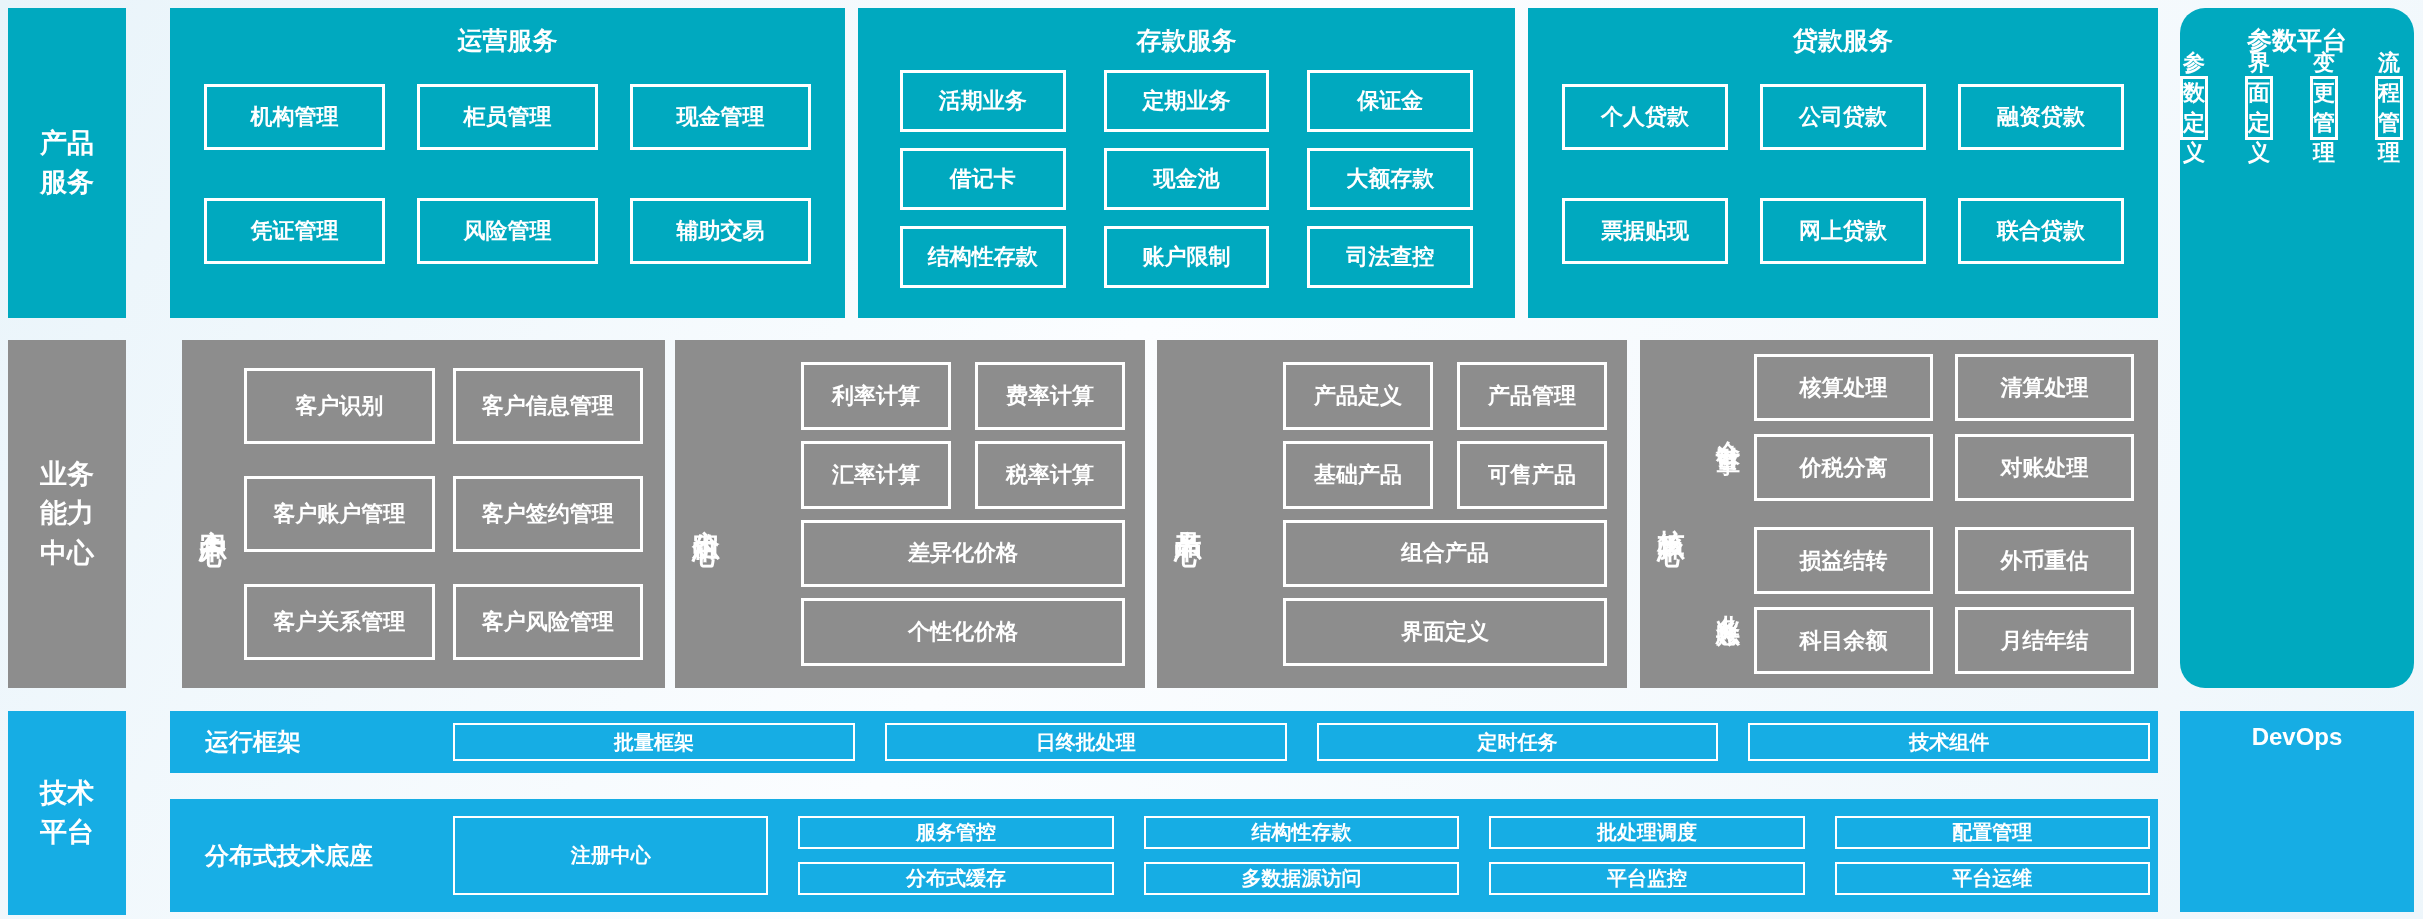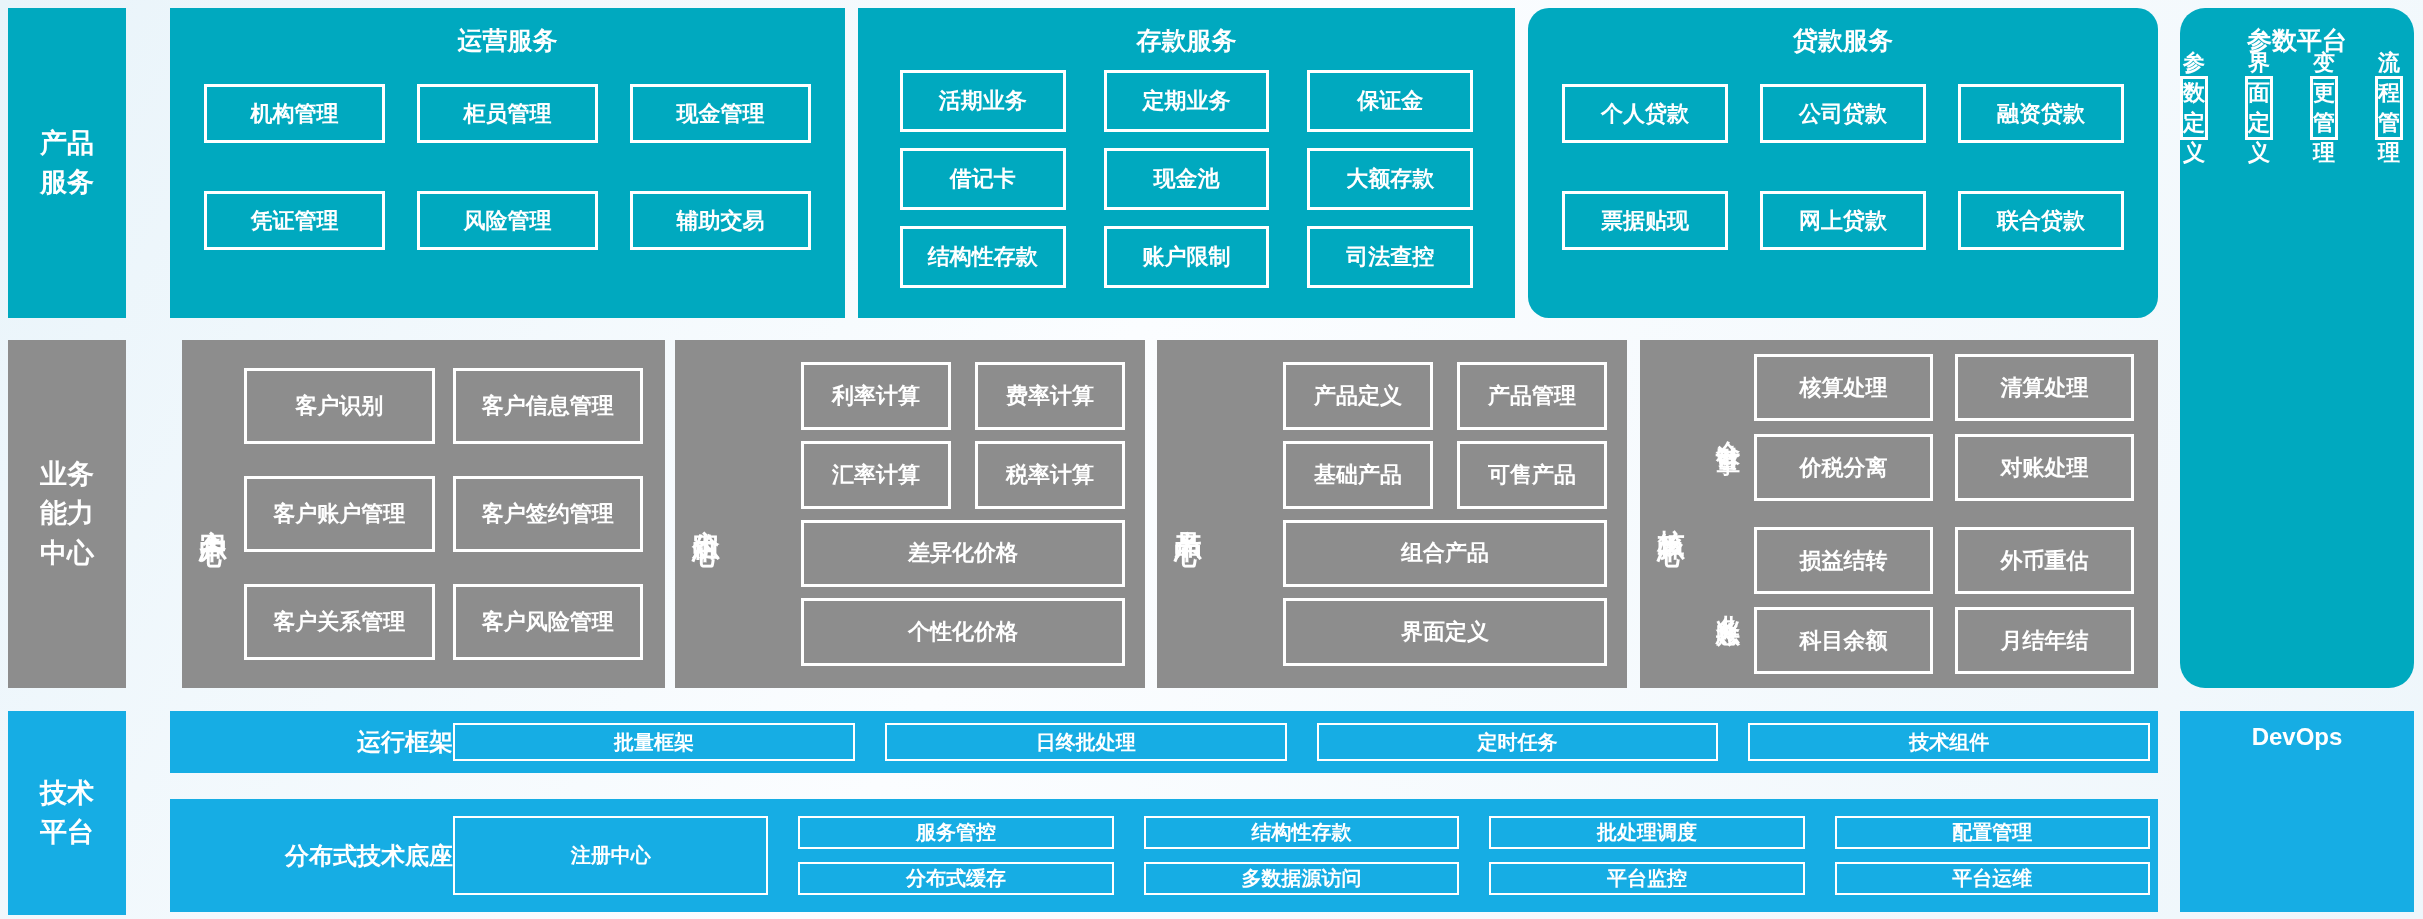--- a/index.html
+++ b/index.html
@@ -32,21 +32,21 @@
   }
   .box {
     border:3px solid #ffffff;
     display:flex; align-items:center; justify-content:center;
     font-size:22px; font-weight:bold; color:#ffffff;
     box-sizing:border-box; text-align:center;
   }
 
   
   .grid-3x2 { display:grid; grid-template-columns:repeat(3,1fr); column-gap:32px; row-gap:48px; padding:20px 34px 0; }
-  .grid-3x2 .box { height:59px; }
+  .grid-3x2 .box { height:66px; }
   .grid-3x3 { display:grid; grid-template-columns:repeat(3,1fr); column-gap:38px; row-gap:16px; padding:6px 42px 0; }
   .grid-3x3 .box { height:62px; }
 
   
   .param-stack { display:flex; flex-direction:row; align-items:flex-end; gap:37px; padding-top:12px; }
   .param-stack .box { width:182px; height:64px; }
 
   
   .center-sec { display:flex; }
   .v-label {
@@ -61,21 +61,21 @@
   .cust-grid { flex:1; display:grid; grid-template-columns:repeat(2,1fr); column-gap:18px; row-gap:32px; margin:28px 22px 28px 0; }
   .pp-grid   { flex:1; display:grid; grid-template-columns:repeat(2,1fr); gap:11px 24px; margin:22px 20px;padding-left:44px; }
   .pp-grid .wide { grid-column:1 / -1; }
 
   .acct-body { flex:1; display:flex; flex-direction:column; gap:26px; margin:14px 24px 14px 0; }
   .acct-group { flex:1; display:flex; }
   .acct-grid { flex:1; display:grid; grid-template-columns:repeat(2,1fr); gap:13px 22px; }
 
   
   .strip { display:flex; align-items:center; }
-  .strip-label { flex:none; width:283px; padding-left:35px; box-sizing:border-box; font-size:24px; font-weight:bold;text-align:right; }
+  .strip-label { flex:none; width:283px; padding-left:35px; box-sizing:border-box; font-size:24px; font-weight:bold; }
   .strip-slots { flex:1; display:flex; gap:30px; padding-right:8px; align-items:center; }
   .slot { flex:1; }
   .strip .box { border-width:2px; font-size:20px; }
   .slot .box { height:38px; }
   .slot.tall .box { height:79px; }
   .slot.pair { display:flex; flex-direction:column; gap:13px; justify-content:center; }
   .slot.pair .box { height:33px; }
 
   .devops-stack { display:flex; flex-direction:column; align-items:center; gap:11px; }
   .devops-title { font-size:24px; font-weight:bold; text-align:center; padding:12px 0 8px; }
@@ -122,21 +122,21 @@
       <div class="box">保证金</div>
       <div class="box">借记卡</div>
       <div class="box">现金池</div>
       <div class="box">大额存款</div>
       <div class="box">结构性存款</div>
       <div class="box">账户限制</div>
       <div class="box">司法查控</div>
     </div>
   </div>
 
-  <div class="band teal" style="left:1528px; top:8px; width:630px; height:310px;border-radius:21px;">
+  <div class="band teal" style="left:1528px; top:8px; width:630px; height:310px;">
     <div class="sec-title">贷款服务</div>
     <div class="grid-3x2">
       <div class="box">个人贷款</div>
       <div class="box">公司贷款</div>
       <div class="box">融资贷款</div>
       <div class="box">票据贴现</div>
       <div class="box">网上贷款</div>
       <div class="box">联合贷款</div>
     </div>
   </div>

